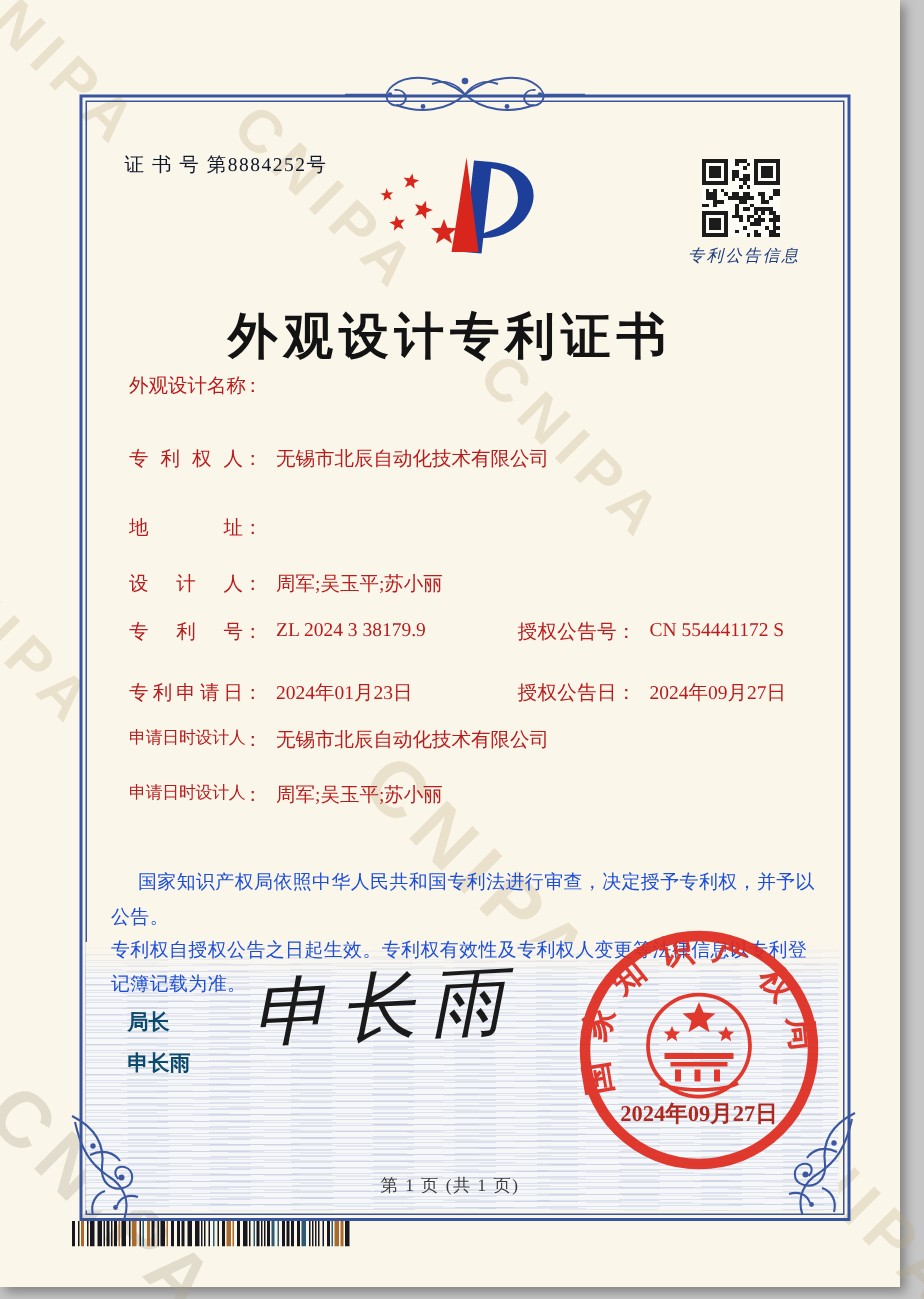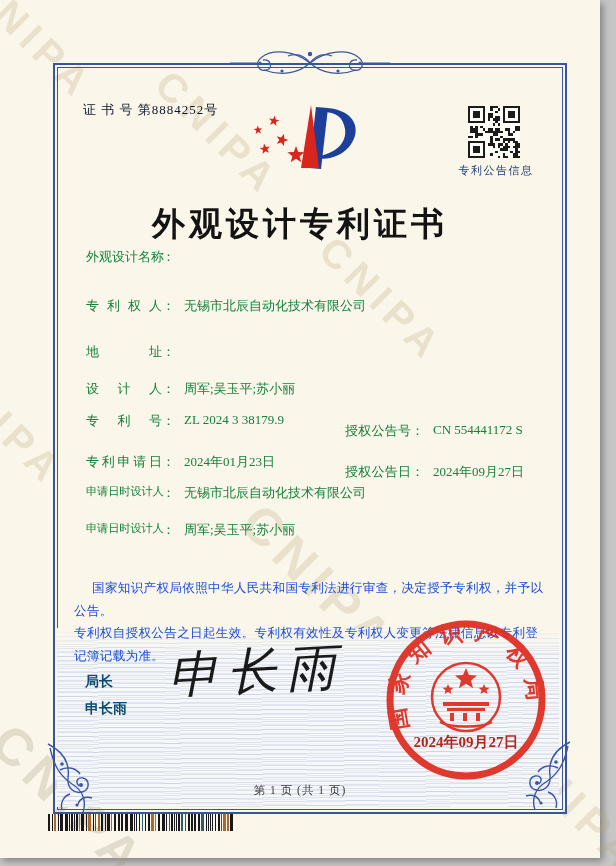--- a/index.html
+++ b/index.html
@@ -47,34 +47,34 @@
     background:linear-gradient(#fbf6ea,rgba(251,246,234,0));
   }
   .cert-no{
     position:absolute;left:83px;top:101px;font-size:13px;color:#0f172a;
     letter-spacing:1px;
   }
   .qr{position:absolute;left:468px;top:106px;width:52px;height:52px;}
   .qr svg{width:100%;height:100%;background:#fdfcf7;}
   .qr-label{
     position:absolute;left:452px;top:163px;width:88px;text-align:center;
-    font-size:11px;color:#1d3d7d;letter-spacing:1.5px;
+    font-size:11px;color:#1d3d7d;letter-spacing:1.5px;font-style:italic;
   }
   .logo{position:absolute;left:252px;top:104px;width:116px;height:74px;}
   .doc-title{
     position:absolute;left:0;top:179px;width:100%;text-align:center;
     font-size:33px;font-weight:700;letter-spacing:4px;color:#131313;margin-top:23px;
   }
   
-  .row{position:absolute;left:86px;display:flex;font-size:13px;color:#15803d;white-space:nowrap;}
+  .row{position:absolute;left:86px;display:flex;font-size:13px;color:#b91c1c;white-space:nowrap;}
   .lbl{display:inline-block;width:76px;text-align:justify;text-align-last:justify;}
   .lbl.w7{font-size:11.3px;letter-spacing:-.2px;}
   .colon{margin-right:9px;}
   .pair{display:flex;}
-  .pair.right{position:absolute;left:259px;top:0;margin-top:10px;}
+  .pair.right{position:absolute;left:259px;top:0;}
   .pair.right .lbl{width:66px;}
   .r0{top:248px}.r1{top:297px}.r2{top:343px}.r3{top:380px}
   .r4{top:412px}.r5{top:453px}.r6{top:484px}.r7{top:521px}
   .stmt{
     position:absolute;left:74px;top:577px;width:470px;
     font-size:12.6px;line-height:22.5px;color:#1d4ed8;letter-spacing:.3px;
   }
   .stmt .l1{text-indent:18px;}
   .post{
     position:absolute;left:85px;top:668px;

